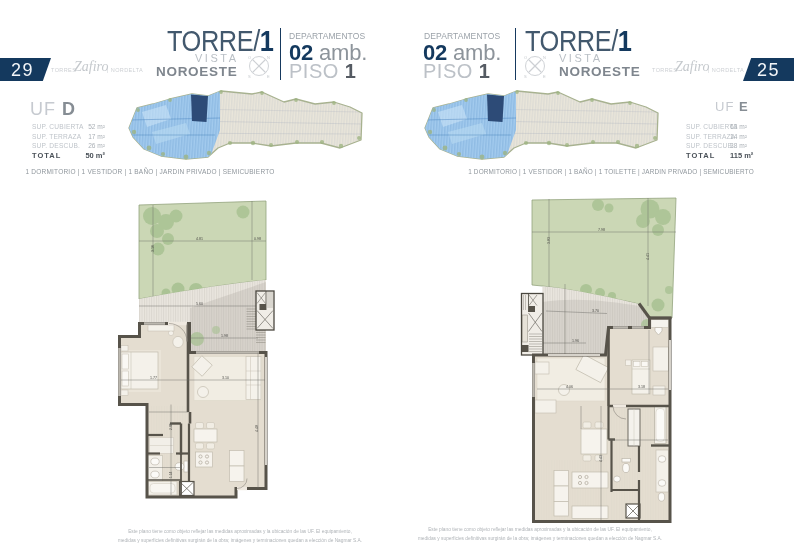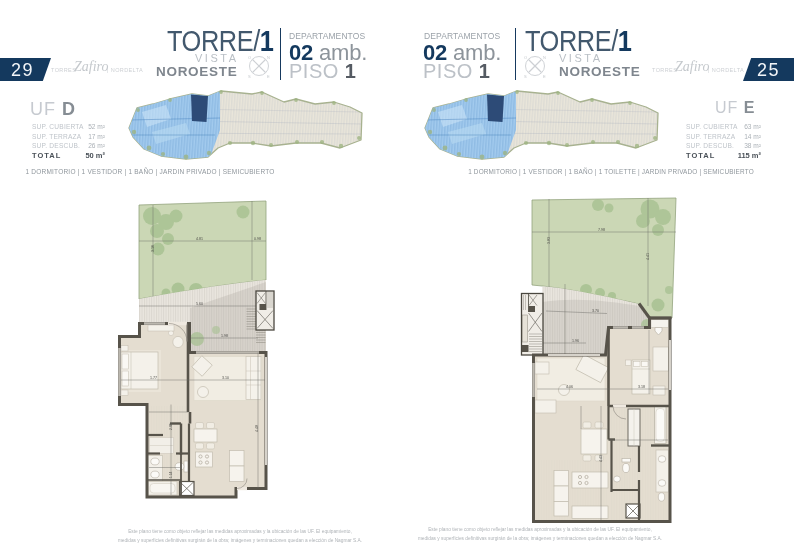--- a/index.html
+++ b/index.html
@@ -82,26 +82,26 @@
 <div class="abs" style="left:652px;top:60px;width:92px;height:20px;color:#cdd0d4;">
   <span style="font-size:5.5px;letter-spacing:.4px;position:absolute;left:0;top:7px;">TORRES</span>
   <span style="font-family:'Liberation Serif',serif;font-style:italic;font-size:14px;position:absolute;left:23px;top:-1px;color:#c5c9cd;">Zafiro</span>
   <span style="font-size:5.5px;letter-spacing:.4px;position:absolute;left:56px;top:7px;">| NORDELTA</span>
 </div>
 
 <div class="abs" style="left:743px;top:58px;width:51px;height:23px;background:#14395e;clip-path:polygon(16% 0,100% 0,100% 100%,0 100%);"></div>
 
 <div class="abs" style="left:757px;top:58px;width:40px;height:23px;color:#f2f5f8;font-size:18px;line-height:24px;letter-spacing:1.5px;">25</div>
 
-<div class="abs" style="left:715px;top:99px;font-size:16px;color:#c6cad0;letter-spacing:1px;">UF <b style="color:#868d94;">E</b></div>
+<div class="abs" style="left:715px;top:99px;font-size:13px;color:#c6cad0;letter-spacing:1px;">UF <b style="color:#868d94;">E</b></div>
 
 <div class="abs" style="left:686px;top:122px;width:75px;font-size:6.6px;color:#bfc4ca;letter-spacing:.2px;line-height:9.6px;">
   SUP. CUBIERTA<br>SUP. TERRAZA<br>SUP. DESCUB.<br><b style="color:#4a5158;letter-spacing:1px;font-size:7.5px;">TOTAL</b>
 </div>
-<div class="abs" style="left:730px;top:122px;width:31px;font-size:6.6px;color:#abb1b7;line-height:9.6px;text-align:right;">
+<div class="abs" style="left:730px;top:122px;width:31px;font-size:6.6px;color:#abb1b7;line-height:9.6px;text-align:left;">
   63 m²<br>14 m²<br>38 m²<br><b style="color:#4a5158;font-size:7.5px;">115 m²</b>
 </div>
 
 <div class="abs" style="left:468px;top:167.6px;width:286px;text-align:center;font-size:6.4px;color:#8f969c;letter-spacing:.18px;white-space:nowrap;">1 DORMITORIO | 1 VESTIDOR | 1 BAÑO | 1 TOILETTE | JARDIN PRIVADO | SEMICUBIERTO</div>
 
 <svg class="abs" style="left:0;top:0;" width="794" height="559" viewBox="0 0 794 559">
   <defs>
     <pattern id="unitlines" width="2.7" height="8" patternUnits="userSpaceOnUse" patternTransform="rotate(4)">
       <line x1="0.8" y1="0" x2="0.8" y2="8" stroke="#a0a8ba" stroke-width="0.55" opacity="0.5"></line>
     </pattern>

